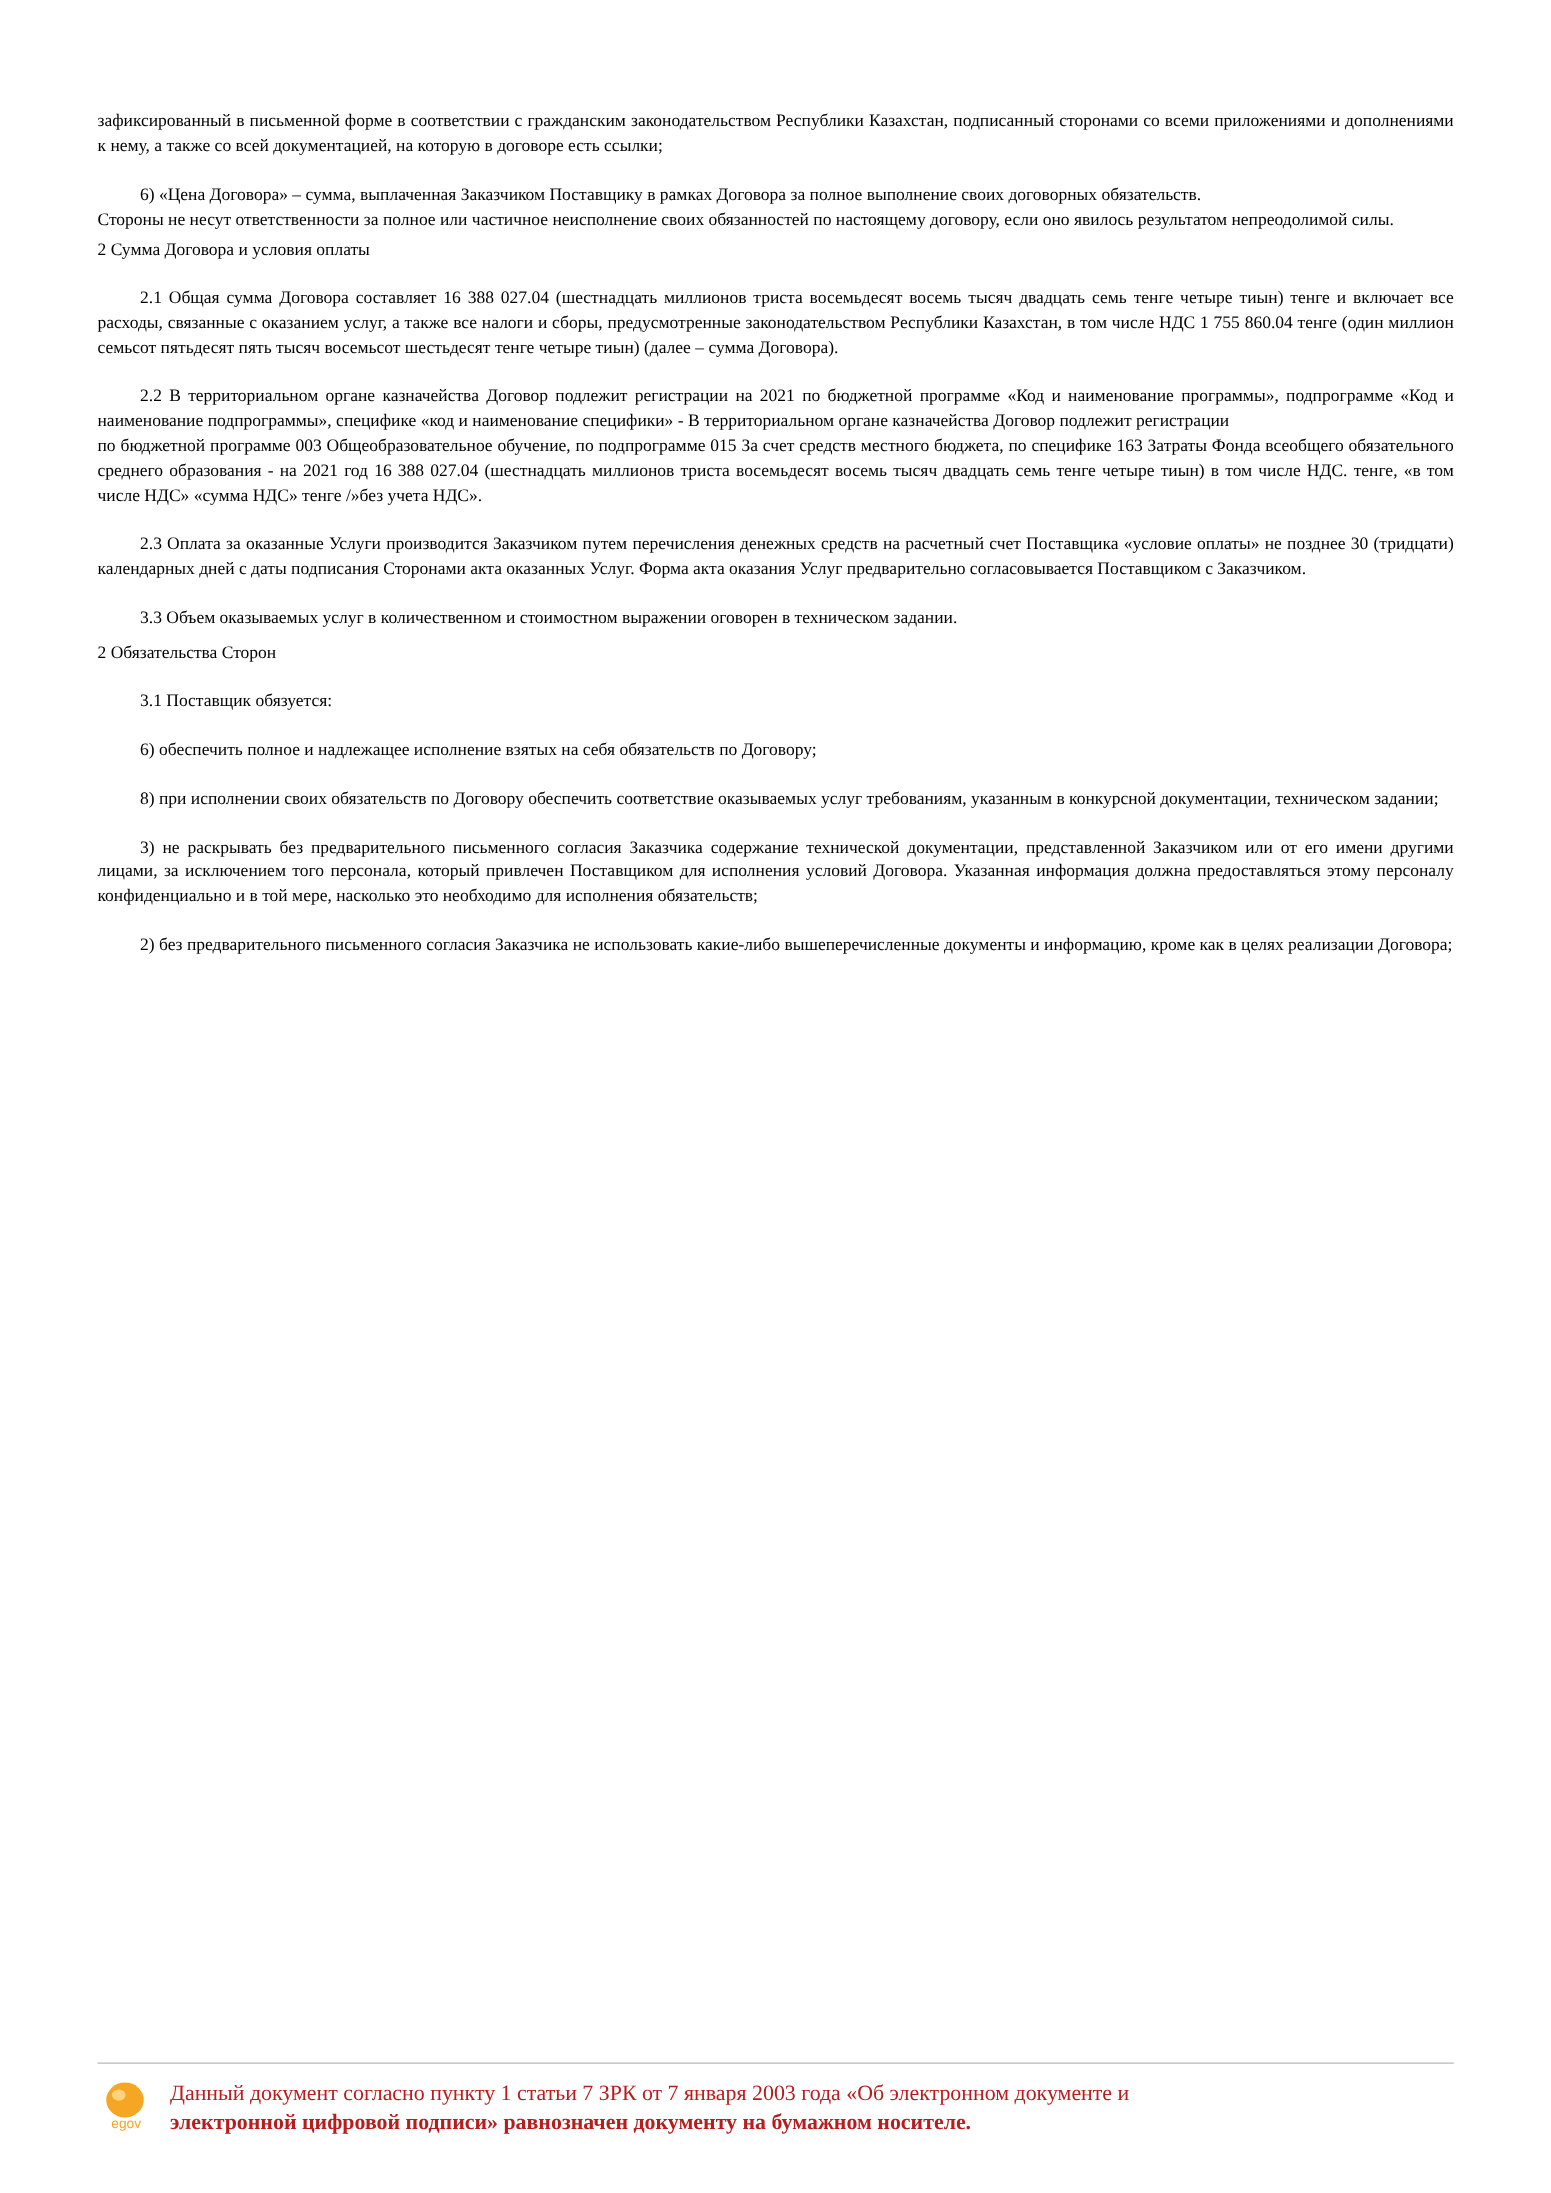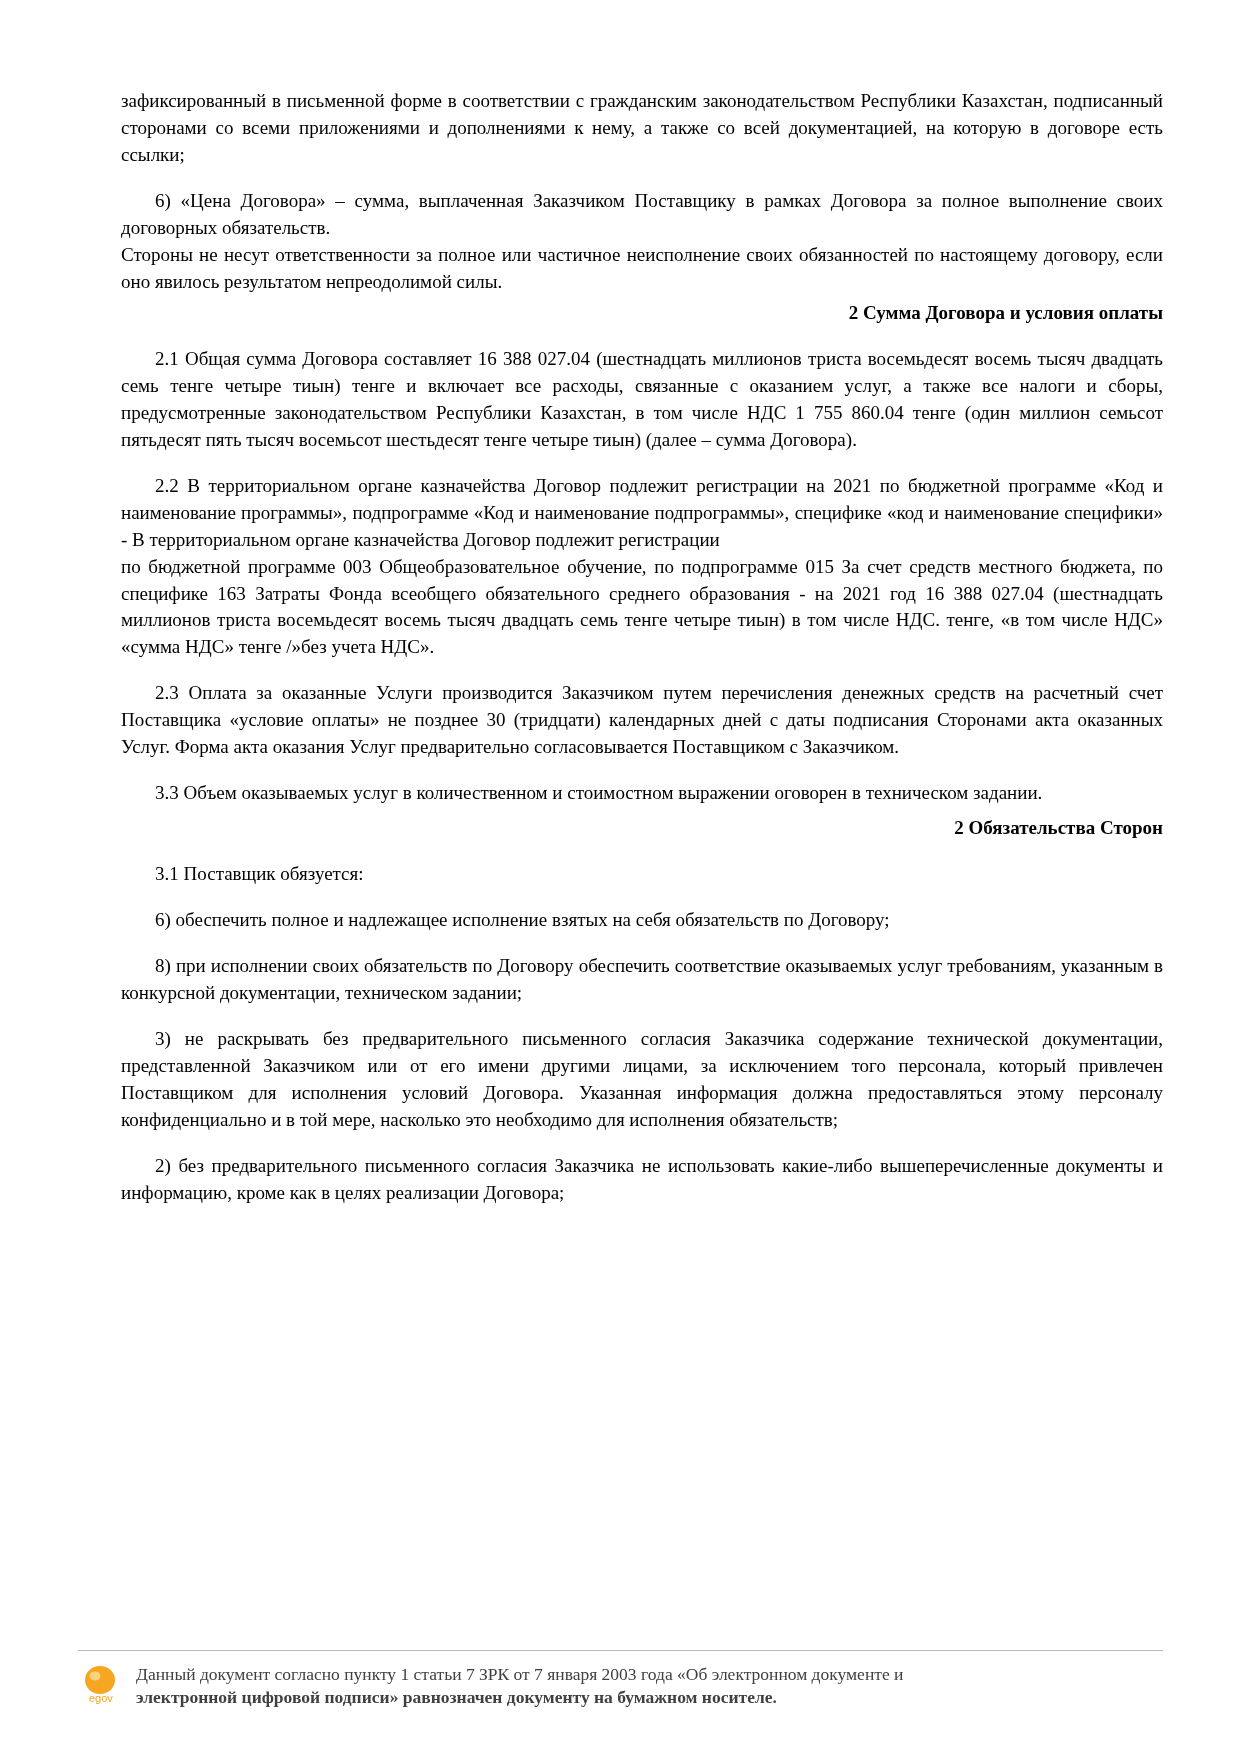--- a/index.html
+++ b/index.html
@@ -11,42 +11,41 @@
     width: 1241px;
     height: 1754px;
     position: relative;
     background: #ffffff;
     box-sizing: border-box;
     padding: 88px 78px 0 78px;
     font-family: "Liberation Serif", serif;
     color: #000000;
   }
   .doc-body {
-    font-size: 19px;
+    font-size: 14px;
     line-height: 1.42;
     text-align: justify;
     text-justify: inter-word;
-    margin-left: 43px;
   }
   p {
     margin: 0 0 0 0;
   }
   .para {
     text-indent: 34px;
     margin-bottom: 0;
   }
   .para-gap {
     margin-top: 19px;
   }
   .noindent {
     text-indent: 0;
   }
   .heading {
-    text-align: right;
-    font-weight: bold;
+    text-align: left;
+    font-weight: normal;
     text-indent: 0;
     margin-top: 8px;
     margin-bottom: 8px;
   }
   .heading-tight {
     margin-top: 4px;
   }
   .footer {
     position: absolute;
     left: 78px;
@@ -65,21 +64,21 @@
   .footer-logo {
     width: 46px;
     height: 42px;
     flex: 0 0 46px;
     position: relative;
     margin-top: 2px;
   }
   .footer-text {
     font-size: 17.5px;
     line-height: 1.35;
-    color: #404040;
+    color: #b91c1c;
     padding-top: 2px;
   }
   .footer-text .l2 { display: block; font-weight: bold; }
 </style>
 </head>
 <body>
 
 <div class="page">
 
   <div class="doc-body">

